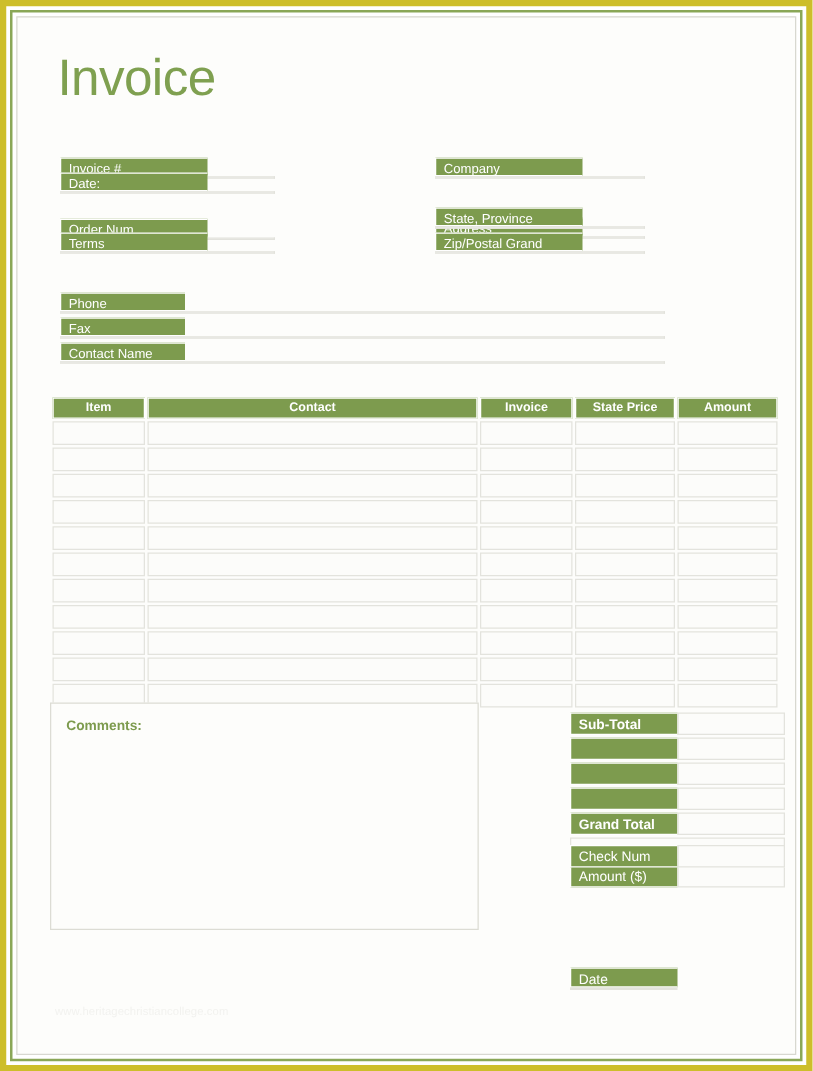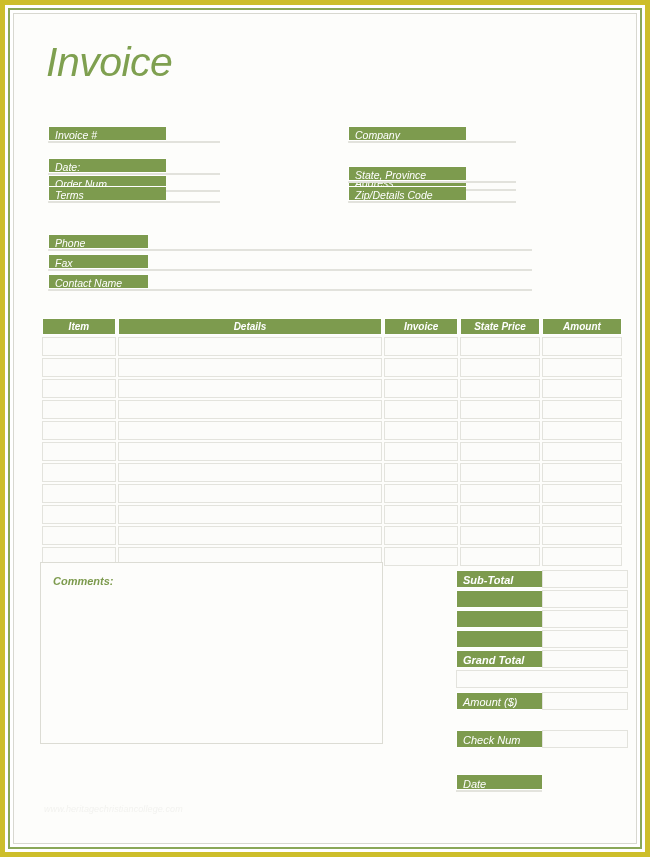--- a/index.html
+++ b/index.html
@@ -29,21 +29,20 @@
     height: 100%;
     background: #ffffff;
     padding: 3px;
   }
   #border-green {
     box-sizing: border-box;
     width: 100%;
     height: 100%;
     background: #8aa757;      
     padding: 2px;
-    font-style: italic;
   }
   #border-white-2 {
     box-sizing: border-box;
     width: 100%;
     height: 100%;
     background: #ffffff;
     padding: 3px;
   }
   #sheet {
     box-sizing: border-box;
@@ -218,21 +217,21 @@
    <div id="border-white-2">
     <div id="sheet">
 
       <div id="title">Invoice</div>
 
       <div id="field-groups">
               <div class="frow grp-left" style="left: 34px; top: 112px;">
                 <div class="flabel">Invoice #</div>
                 <div class="fvalue"></div>
               </div>
-              <div class="frow grp-left" style="left: 34px; top: 124px; margin-top: 20px;">
+              <div class="frow grp-left" style="left: 34px; top: 124px;">
                 <div class="flabel">Date:</div>
                 <div class="fvalue"></div>
               </div>
               <div class="frow grp-left" style="left: 34px; top: 161px;">
                 <div class="flabel">Order Num</div>
                 <div class="fvalue"></div>
               </div>
               <div class="frow grp-left" style="left: 34px; top: 172px;">
                 <div class="flabel">Terms</div>
                 <div class="fvalue"></div>
@@ -243,21 +242,21 @@
               </div>
               <div class="frow grp-right" style="left: 334px; top: 132px; margin-top: 28px;">
                 <div class="flabel">Address</div>
                 <div class="fvalue"></div>
               </div>
               <div class="frow grp-right" style="left: 334px; top: 152px;">
                 <div class="flabel">State, Province</div>
                 <div class="fvalue"></div>
               </div>
               <div class="frow grp-right" style="left: 334px; top: 172px;">
-                <div class="flabel">Zip/Details Code</div>
+                <div class="flabel">Zip/Postal Grand</div>
                 <div class="fvalue"></div>
               </div>
               <div class="frow grp-wide" style="left: 34px; top: 220px;">
                 <div class="flabel">Phone</div>
                 <div class="fvalue"></div>
               </div>
               <div class="frow grp-wide" style="left: 34px; top: 240px;">
                 <div class="flabel">Fax</div>
                 <div class="fvalue"></div>
               </div>
@@ -271,21 +270,21 @@
         <colgroup>
           <col class="col-item">
                 <col class="col-det">
                 <col class="col-qty">
                 <col class="col-price">
                 <col class="col-amt">
         </colgroup>
         <thead>
           <tr id="items-head-row">
                   <th>Item</th>
-                  <th>Details</th>
+                  <th>Contact</th>
                   <th>Invoice</th>
                   <th>State Price</th>
                   <th>Amount</th>
                 </tr>
         </thead>
         <tbody id="items-body">
                 <tr>
                   <td></td>
                   <td></td>
                   <td></td>
@@ -388,21 +387,21 @@
               </div>
               <div class="trow" style="top: 636px;">
                 <div class="tlabel bold">Grand Total</div>
                 <div class="tvalue"></div>
               </div>
               <div id="totals-spacer" style="top: 656px;"></div>
               <div class="trow" style="top: 678px;">
                 <div class="tlabel">Amount ($)</div>
                 <div class="tvalue"></div>
               </div>
-              <div class="trow" style="top: 716px;">
+              <div class="trow" style="top: 662px;">
                 <div class="tlabel">Check Num</div>
                 <div class="tvalue"></div>
               </div>
               <div class="trow" style="top: 760px; flex-direction: column;">
                 <div class="tlabel">Date</div>
                 <div class="tvalue"></div>
               </div>
             </div>
 
       <div id="footer-watermark">www.heritagechristiancollege.com</div>

